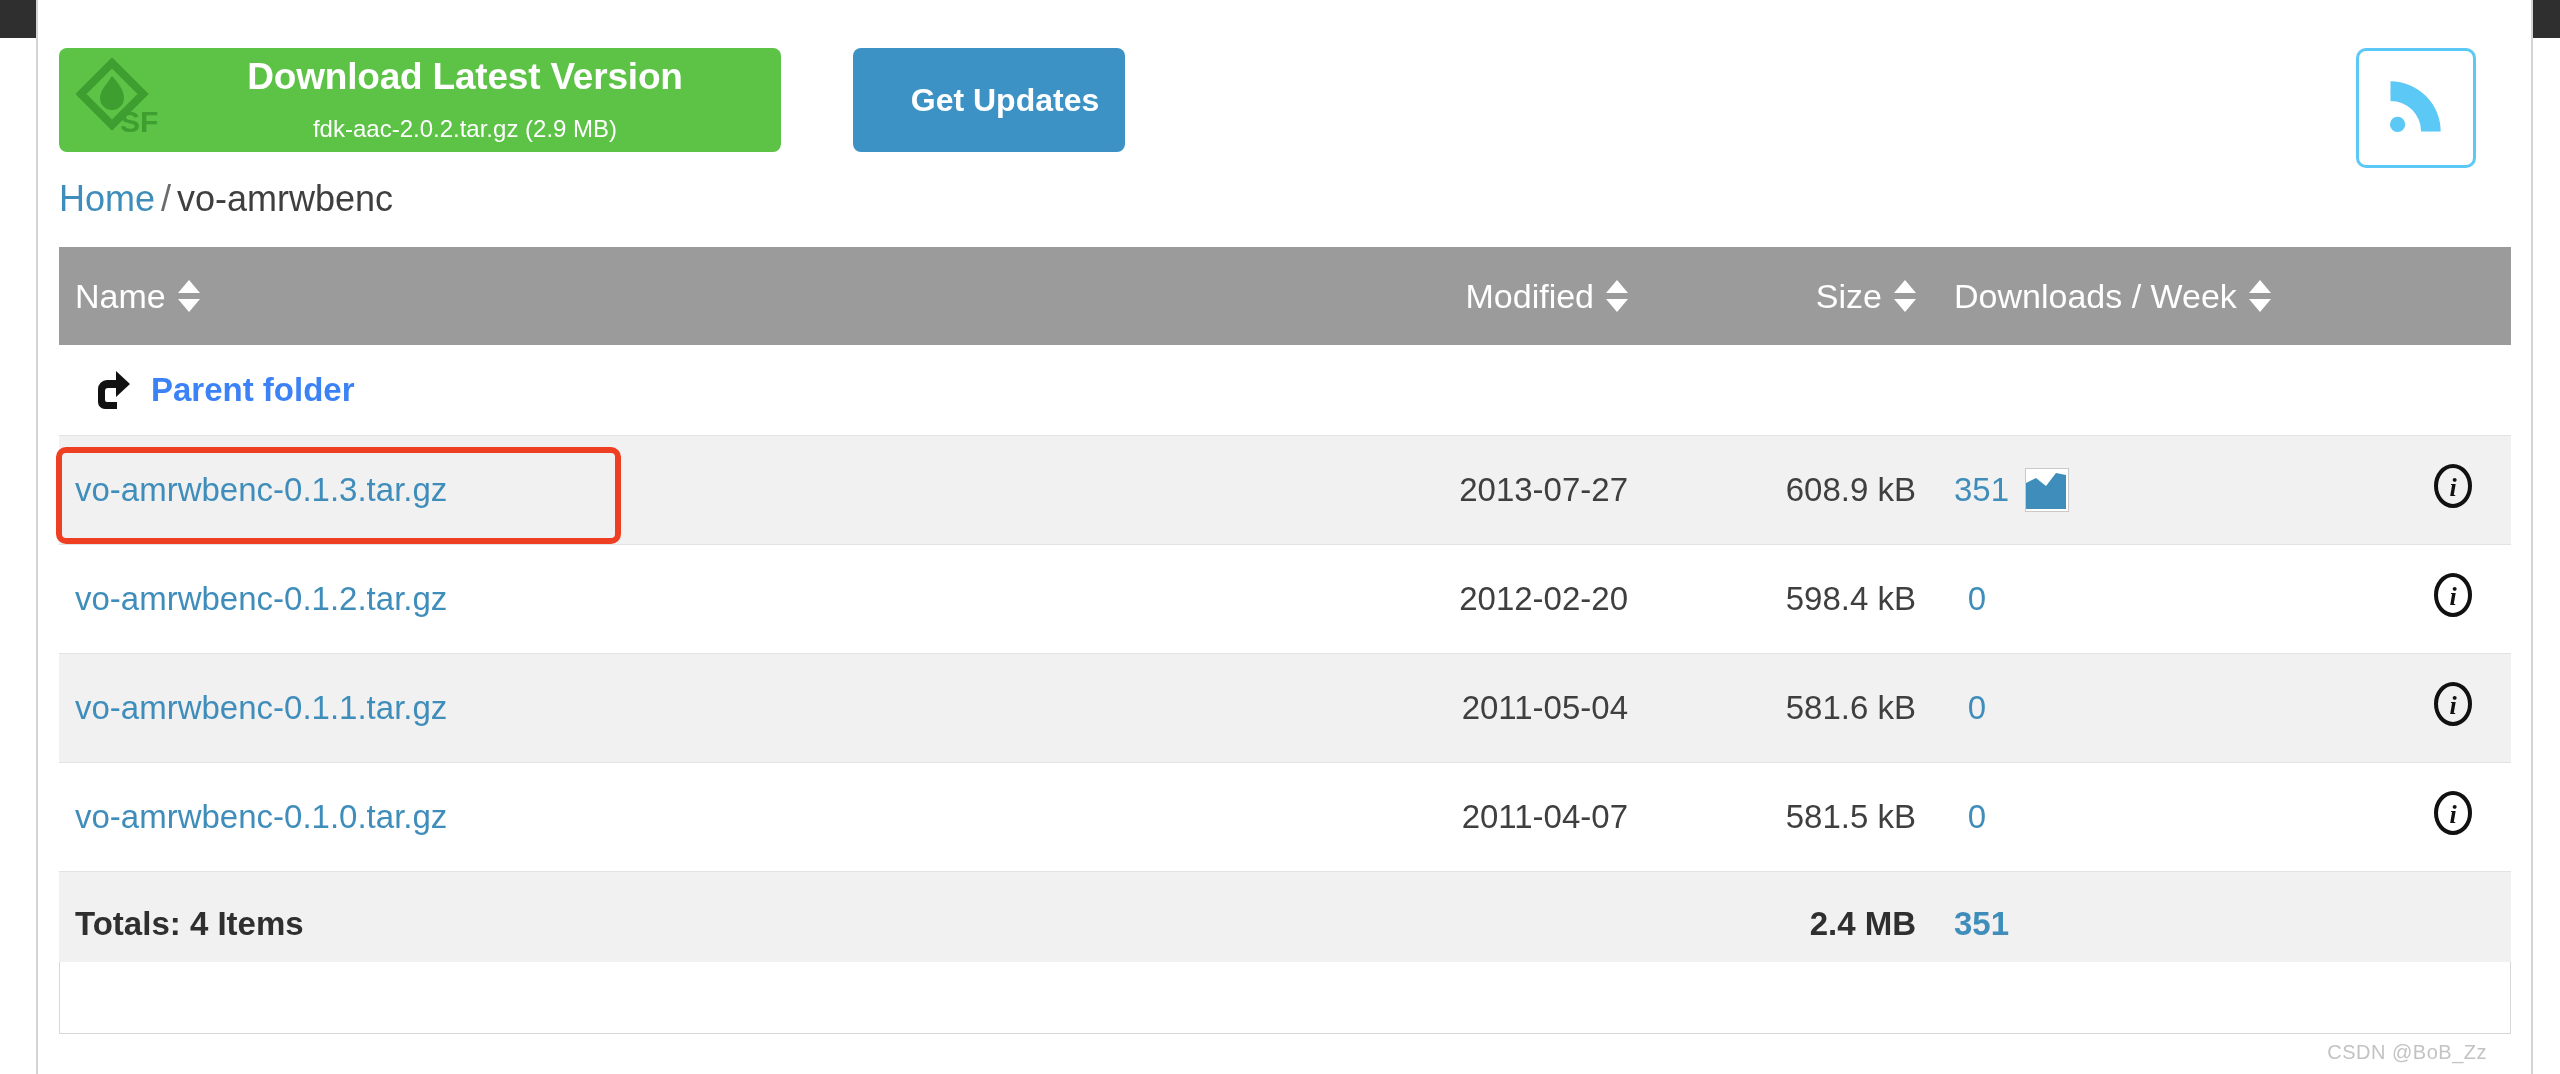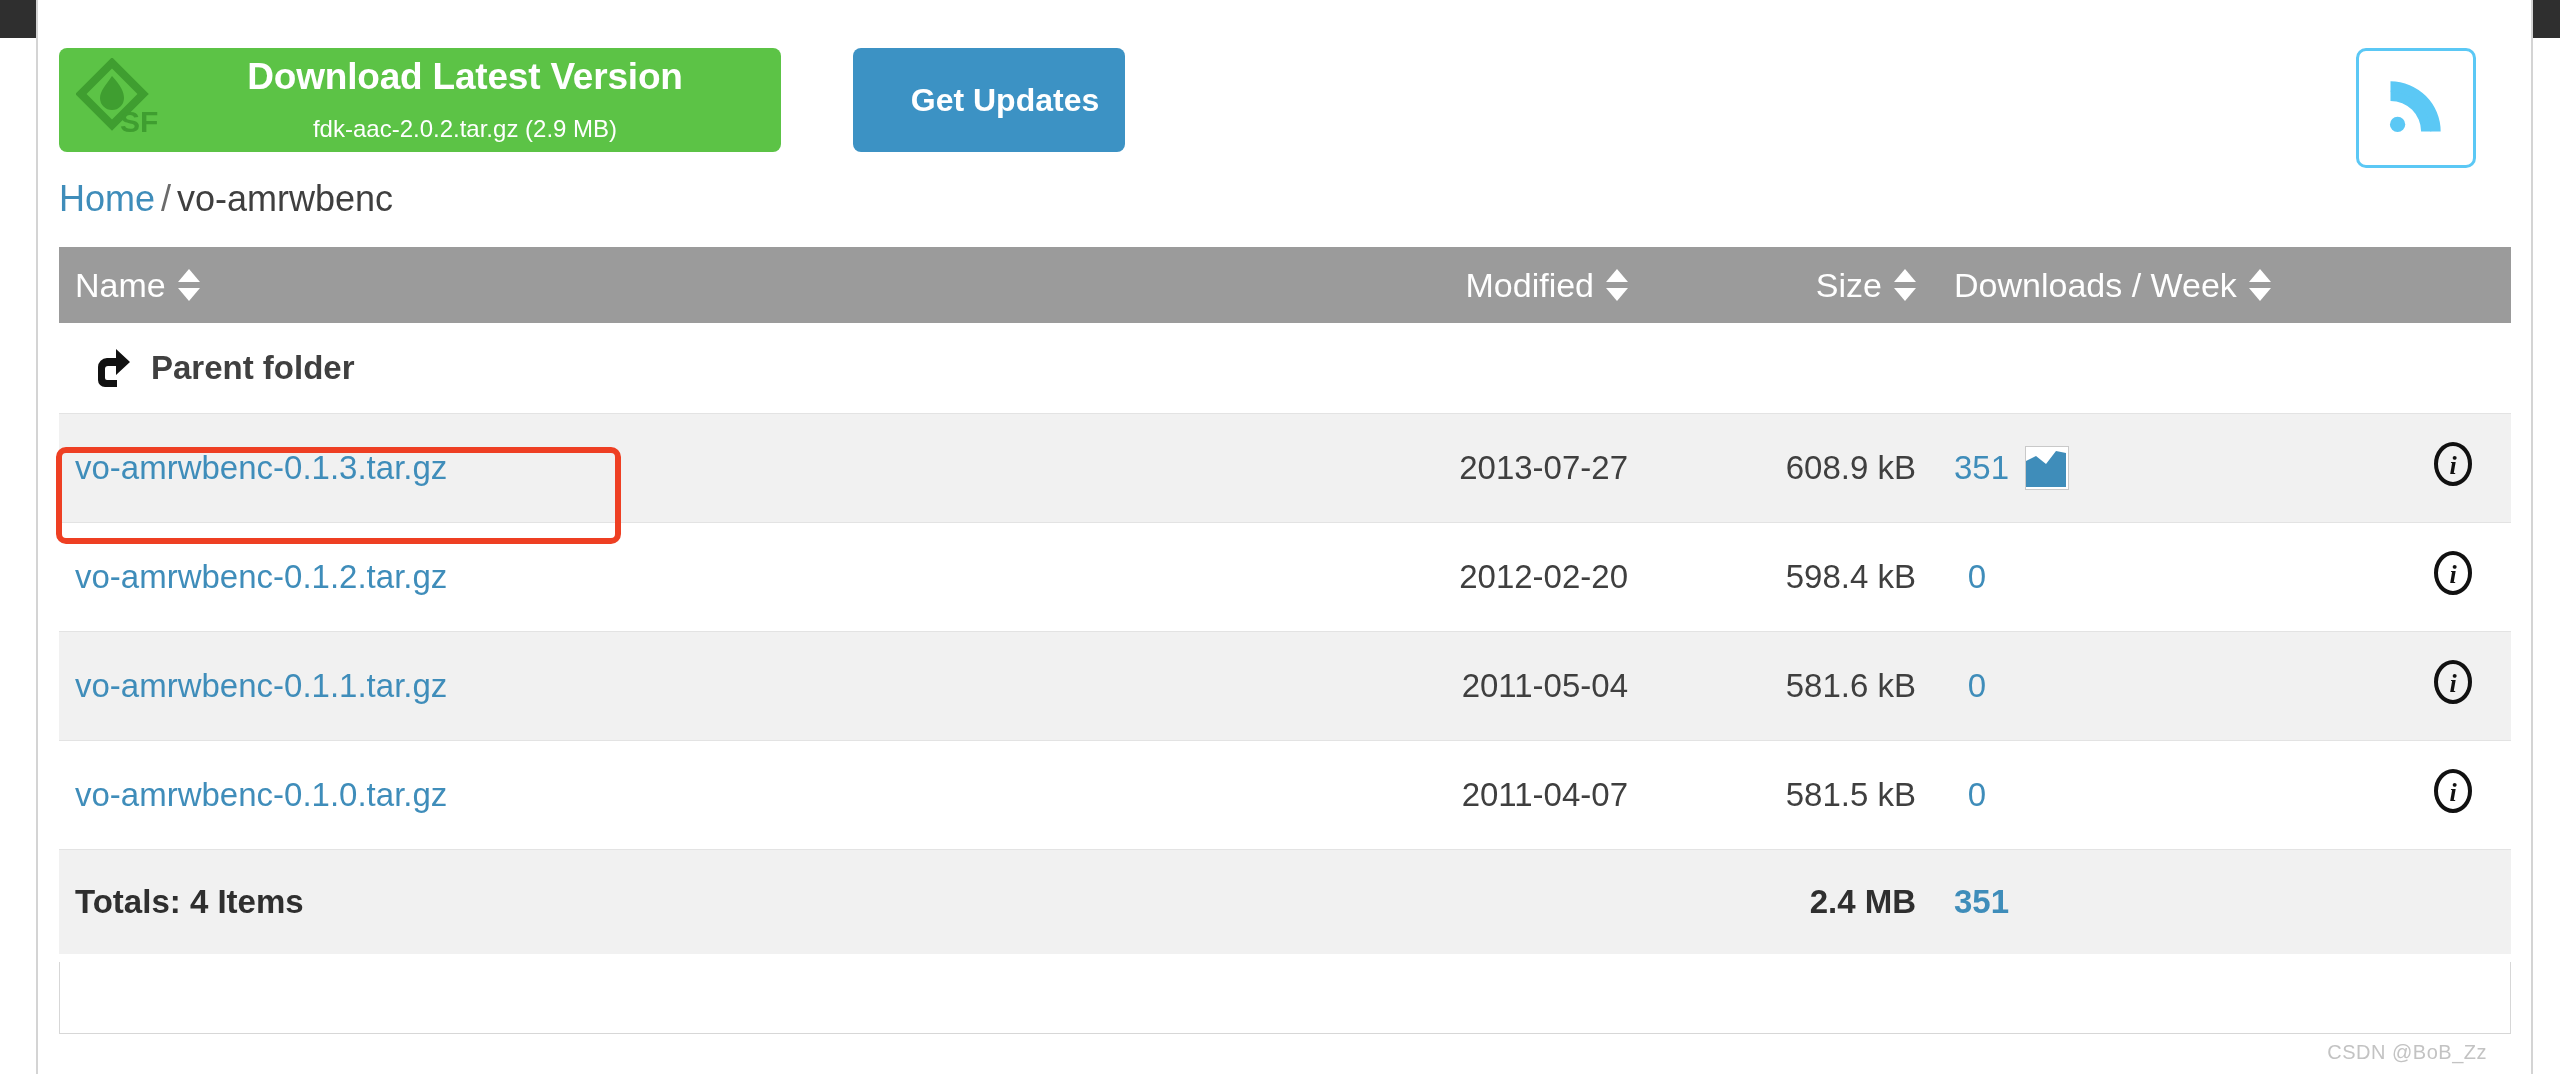--- a/index.html
+++ b/index.html
@@ -149,21 +149,21 @@
     top: 247px;
     width: 2452px;
     border-collapse: collapse;
     table-layout: fixed;
   }
   .file-table th {
     background: #9b9b9b;
     color: #ffffff;
     font-size: 34px;
     font-weight: normal;
-    height: 76px;
+    height: 98px;
     padding: 0;
     vertical-align: middle;
     margin-left: 16px;
   }
   .th-inner {
     display: inline-flex;
     align-items: center;
     gap: 12px;
     cursor: pointer;
   }
@@ -242,21 +242,21 @@
   
   .parent-row td { height: 90px; border-bottom: 1px solid #e3e3e3; }
   .parent-inner {
     display: flex;
     align-items: center;
     gap: 18px;
     padding-left: 22px;
     cursor: pointer;
   }
   .parent-label {
-    color: #404040;
+    color: #3b82f6;
     font-size: 33px;
     font-weight: bold;
   }
 
   
   .totals-row td {
     background: #f1f1f1;
     font-weight: bold;
     height: 104px;
     border-bottom: none;

